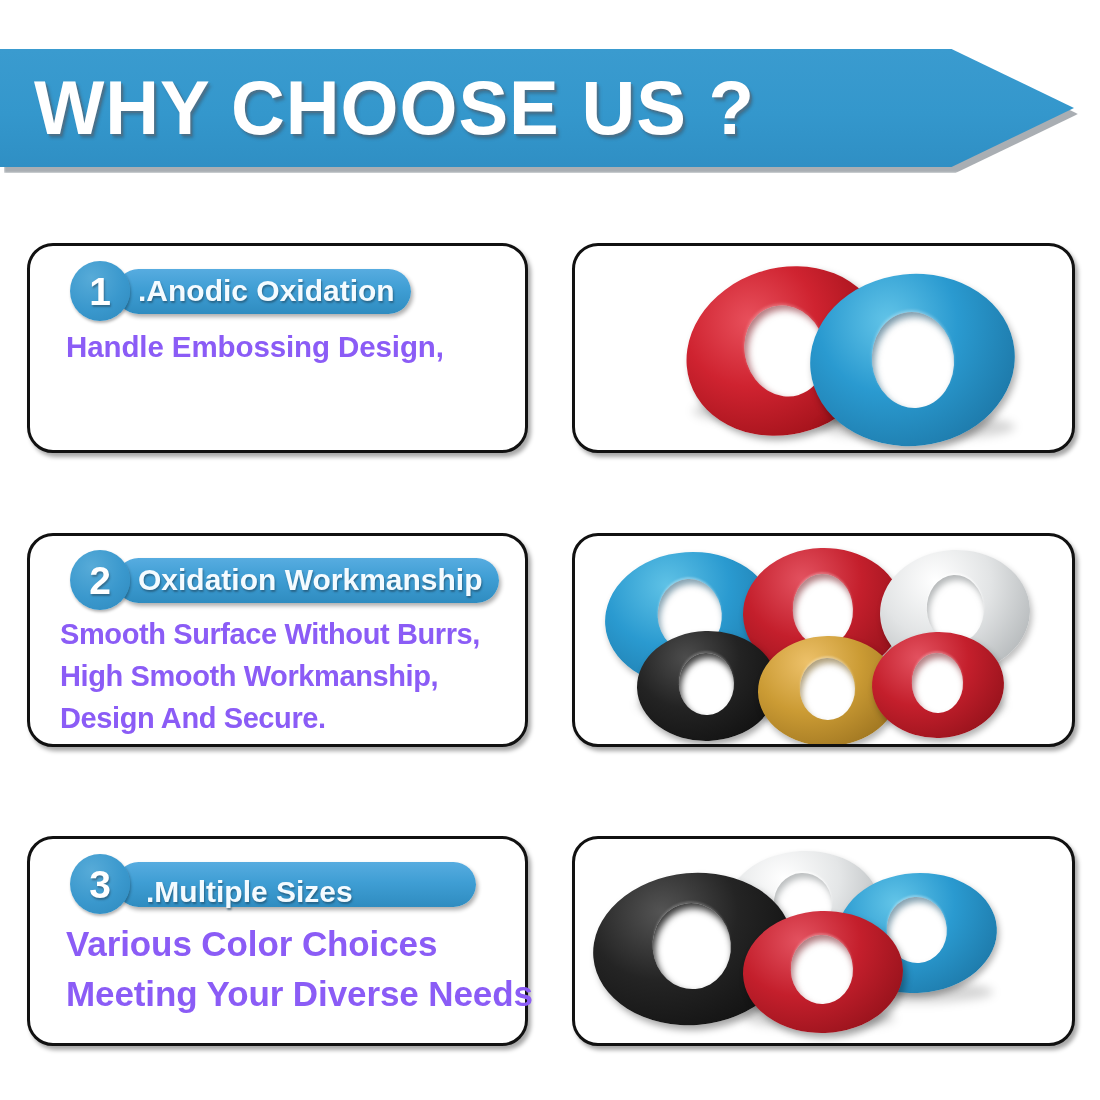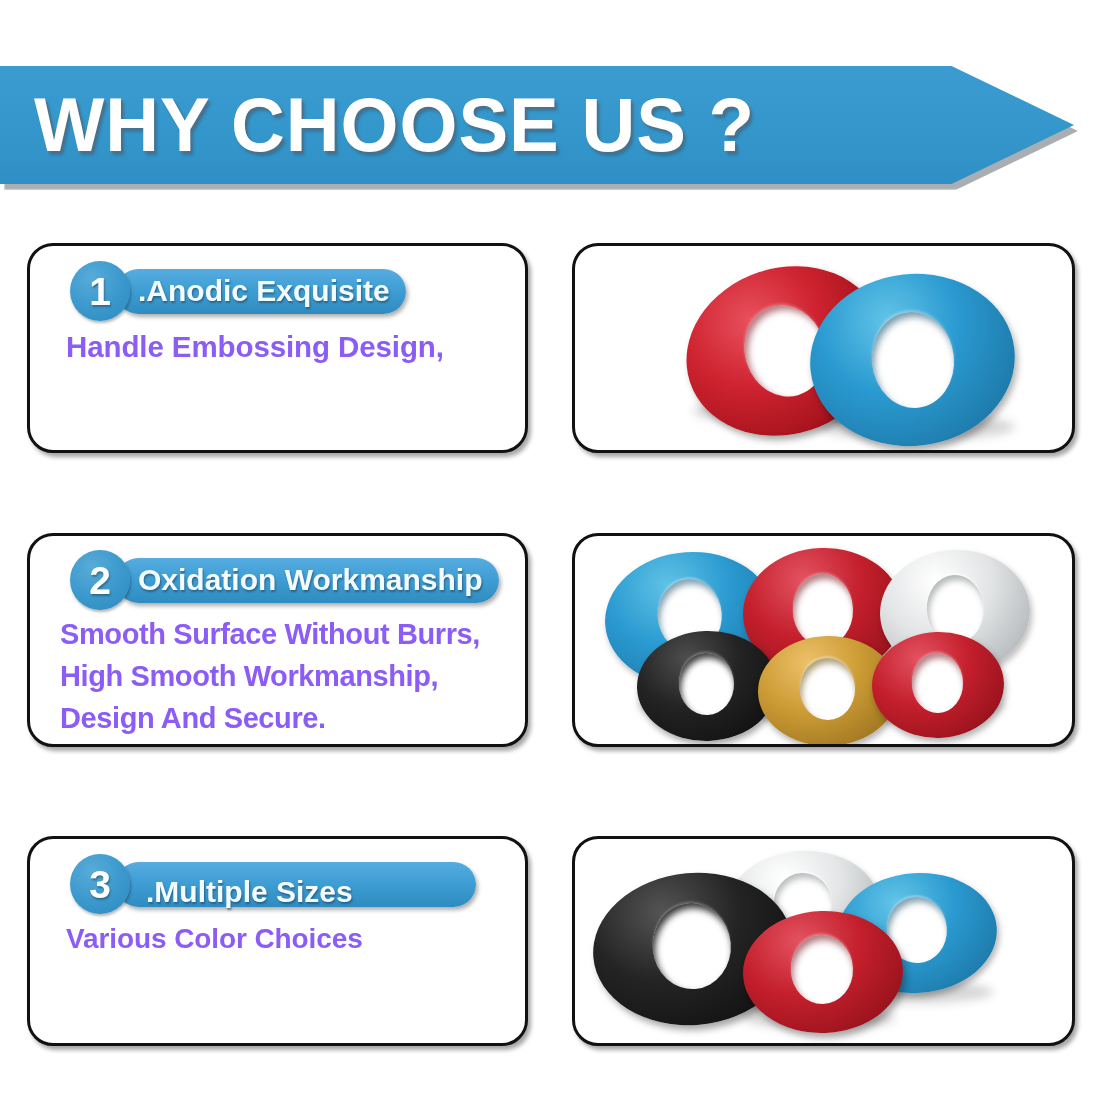--- a/index.html
+++ b/index.html
@@ -17,21 +17,21 @@
     position: relative;
     width: 1100px;
     height: 1100px;
     background: #ffffff;
   }
 
   
   .banner-wrap {
     position: absolute;
     left: 0;
-    top: 66px;
+    top: 49px;
     width: 1078px;
     height: 118px;
     padding-left: 16px;
   }
   .banner-shadow {
     position: absolute;
     left: 4px;
     top: 6px;
     width: 1074px;
     height: 118px;
@@ -169,21 +169,21 @@
   .body-line {
     font-size: 29.5px;
     font-weight: 700;
     line-height: 1.44;
     color: #8b5cf6;
     white-space: nowrap;
     font-family: "Liberation Sans", "DejaVu Sans", sans-serif;
     letter-spacing: -0.1px;
   }
   .row-2 .body-line { font-size: 29px; letter-spacing: -0.4px; }
-  .row-3 .body-line { font-size: 28px; }
+  .row-3 .body-line { font-size: 35px; }
 
   
   .washer-stage {
     position: absolute;
     inset: 0;
   }
   .washer {
     position: absolute;
     border-radius: 50%;
   }
@@ -217,21 +217,21 @@
   </div>
 
   <div class="row row-1">
 
     <div class="text-card">
       <div class="heading-row">
         <div class="badge">
           <span class="badge-num">1</span>
         </div>
         <div class="pill">
-          <span class="pill-label">.Anodic Exquisite</span>
+          <span class="pill-label">.Anodic Oxidation</span>
         </div>
       </div>
       <div class="body-text">
         <div class="body-line">Handle Embossing Design,</div>
       </div>
     </div>
 
     <div class="photo-card">
       <div class="washer-stage">
 
@@ -330,20 +330,21 @@
       <div class="heading-row">
         <div class="badge">
           <span class="badge-num">3</span>
         </div>
         <div class="pill" style="width:360px;align-items:flex-end;">
           <span class="pill-label" style="margin-left:8px;">.Multiple Sizes</span>
         </div>
       </div>
       <div class="body-text">
         <div class="body-line">Various Color Choices</div>
+        <div class="body-line">Meeting Your Diverse Needs</div>
       </div>
     </div>
 
     <div class="photo-card">
       <div class="washer-stage">
 
         <div class="wshadow" style="left:48px; top:150px; width:170px; height:24px;"></div>
         <div class="wshadow" style="left:170px; top:168px; width:150px; height:22px;"></div>
         <div class="wshadow" style="left:268px; top:142px; width:150px; height:22px;"></div>
 

